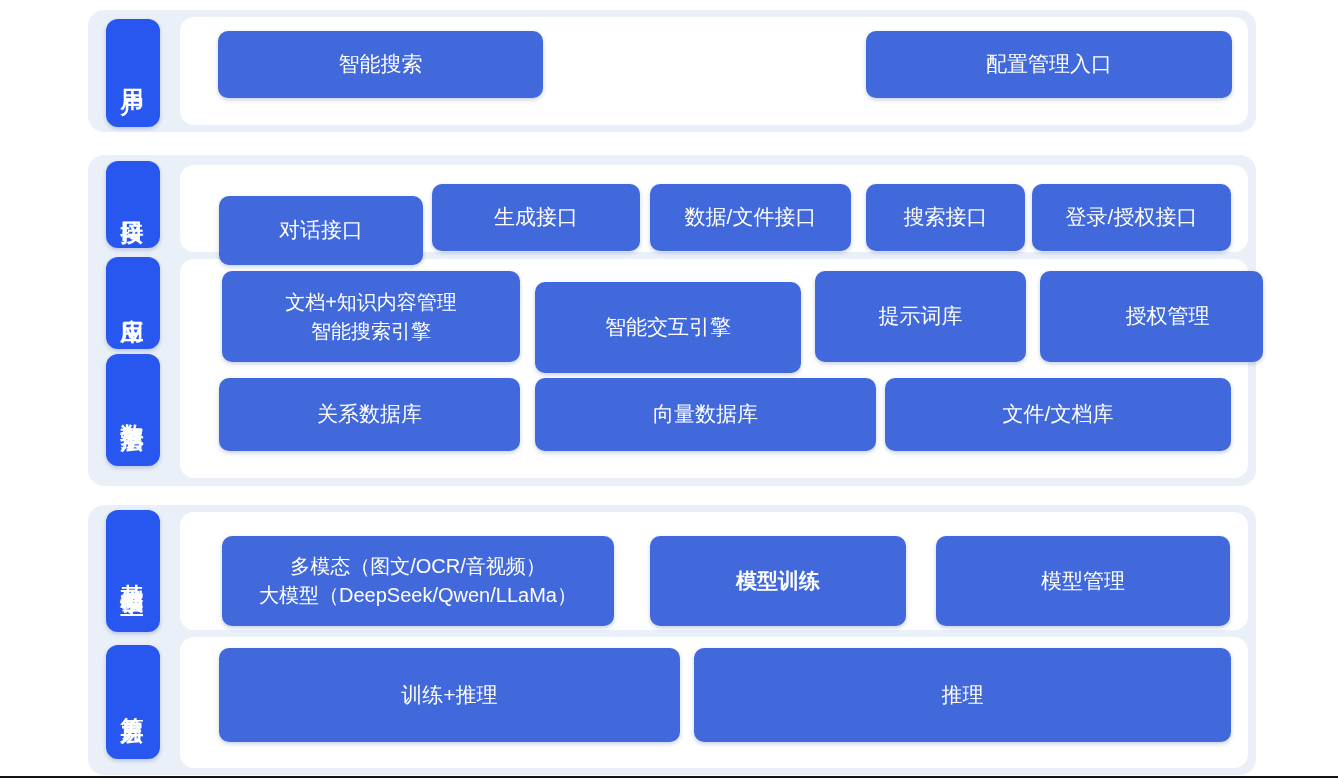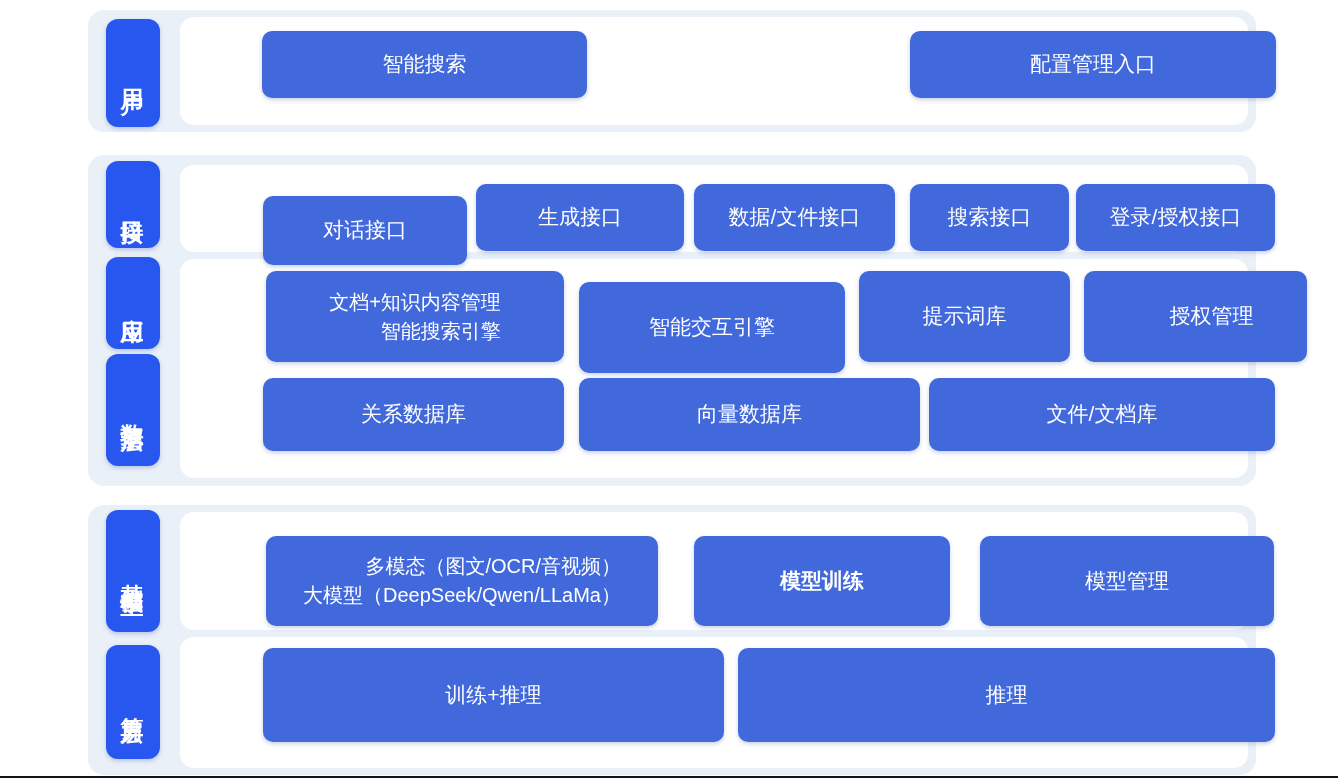--- a/index.html
+++ b/index.html
@@ -42,23 +42,22 @@
     border-radius: 10px;
     color: #ffffff;
     display: flex;
     align-items: center;
     justify-content: center;
     font-size: 21px;
     line-height: 1.45;
     text-align: center;
     white-space: pre-line;
     box-shadow: 0 2px 4px rgba(40, 70, 160, 0.25);
-    margin-left: 44px;
   }
-  .btn.two-line { font-size: 20px; text-align: right; }
+  .btn.two-line { font-size: 20px; }
   .rule {
     position: absolute;
     background: #141414;
   }
 </style>
 </head>
 <body>
 
 <div class="canvas">
 

